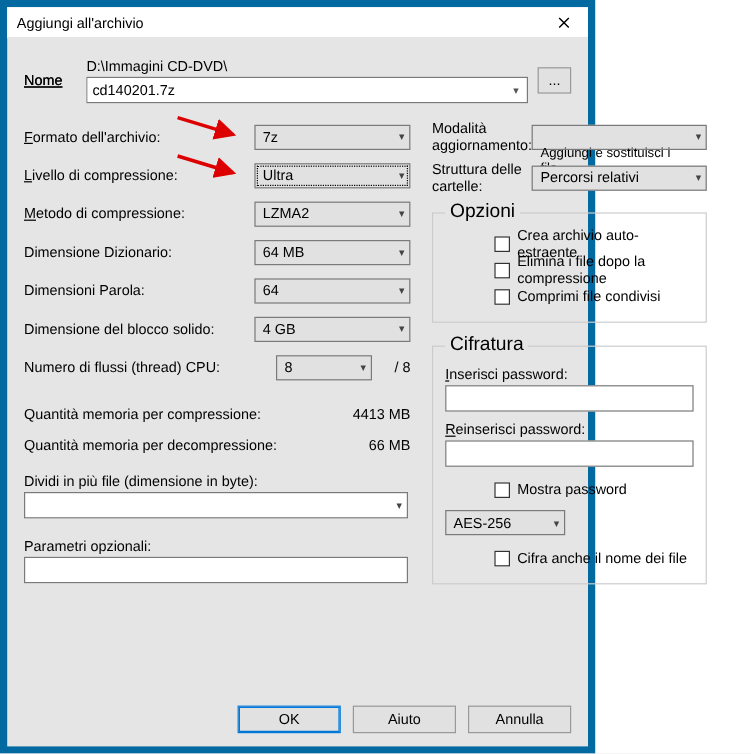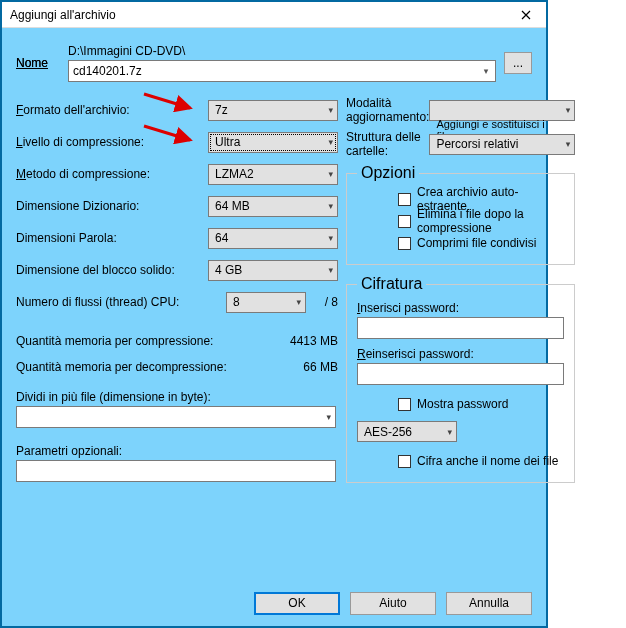--- a/index.html
+++ b/index.html
@@ -4,23 +4,23 @@
 <style>
 * { box-sizing: border-box; }
 body {
   margin: 0; padding: 0;
   font-family: "Segoe UI", Tahoma, sans-serif;
   font-size: 12px;
   background: #fff;
   color: #000;
 }
 .window {
-  width: 548px; height: 628px;
-  border: 2px solid #0369a1;
-  background: #7dd3fc;
+  width: 496px; height: 628px;
+  border: 6px solid #0369a1;
+  background: #e5e5e5;
   display: flex; flex-direction: column;
   position: relative;
 }
 .titlebar {
   height: 26px;
   display: flex; align-items: center;
   padding: 0 0 0 8px;
   border-bottom: 1px solid #ddd;
   background: #fff;
 }
@@ -50,21 +50,21 @@
   padding: 0 4px; height: 20px;
 }
 .name-combo .dd {
   width: 18px; text-align: center; font-size: 9px; color: #555;
 }
 .browse-btn {
   width: 28px; height: 22px; margin-left: 8px;
   border: 1px solid #999; background: #e1e1e1;
   display: flex; align-items: center; justify-content: center;
 }
-.columns { display: flex; gap: 8px; }
+.columns { display: flex; gap: 18px; }
 .left-col { flex: 0 0 322px; }
 .right-col { flex: 1; }
 .form-row {
   display: flex; align-items: center;
   height: 28px; margin-bottom: 4px;
 }
 .form-row .lbl { flex: 1; }
 .select {
   display: inline-flex; align-items: center;
   border: 1px solid #7a7a7a;

